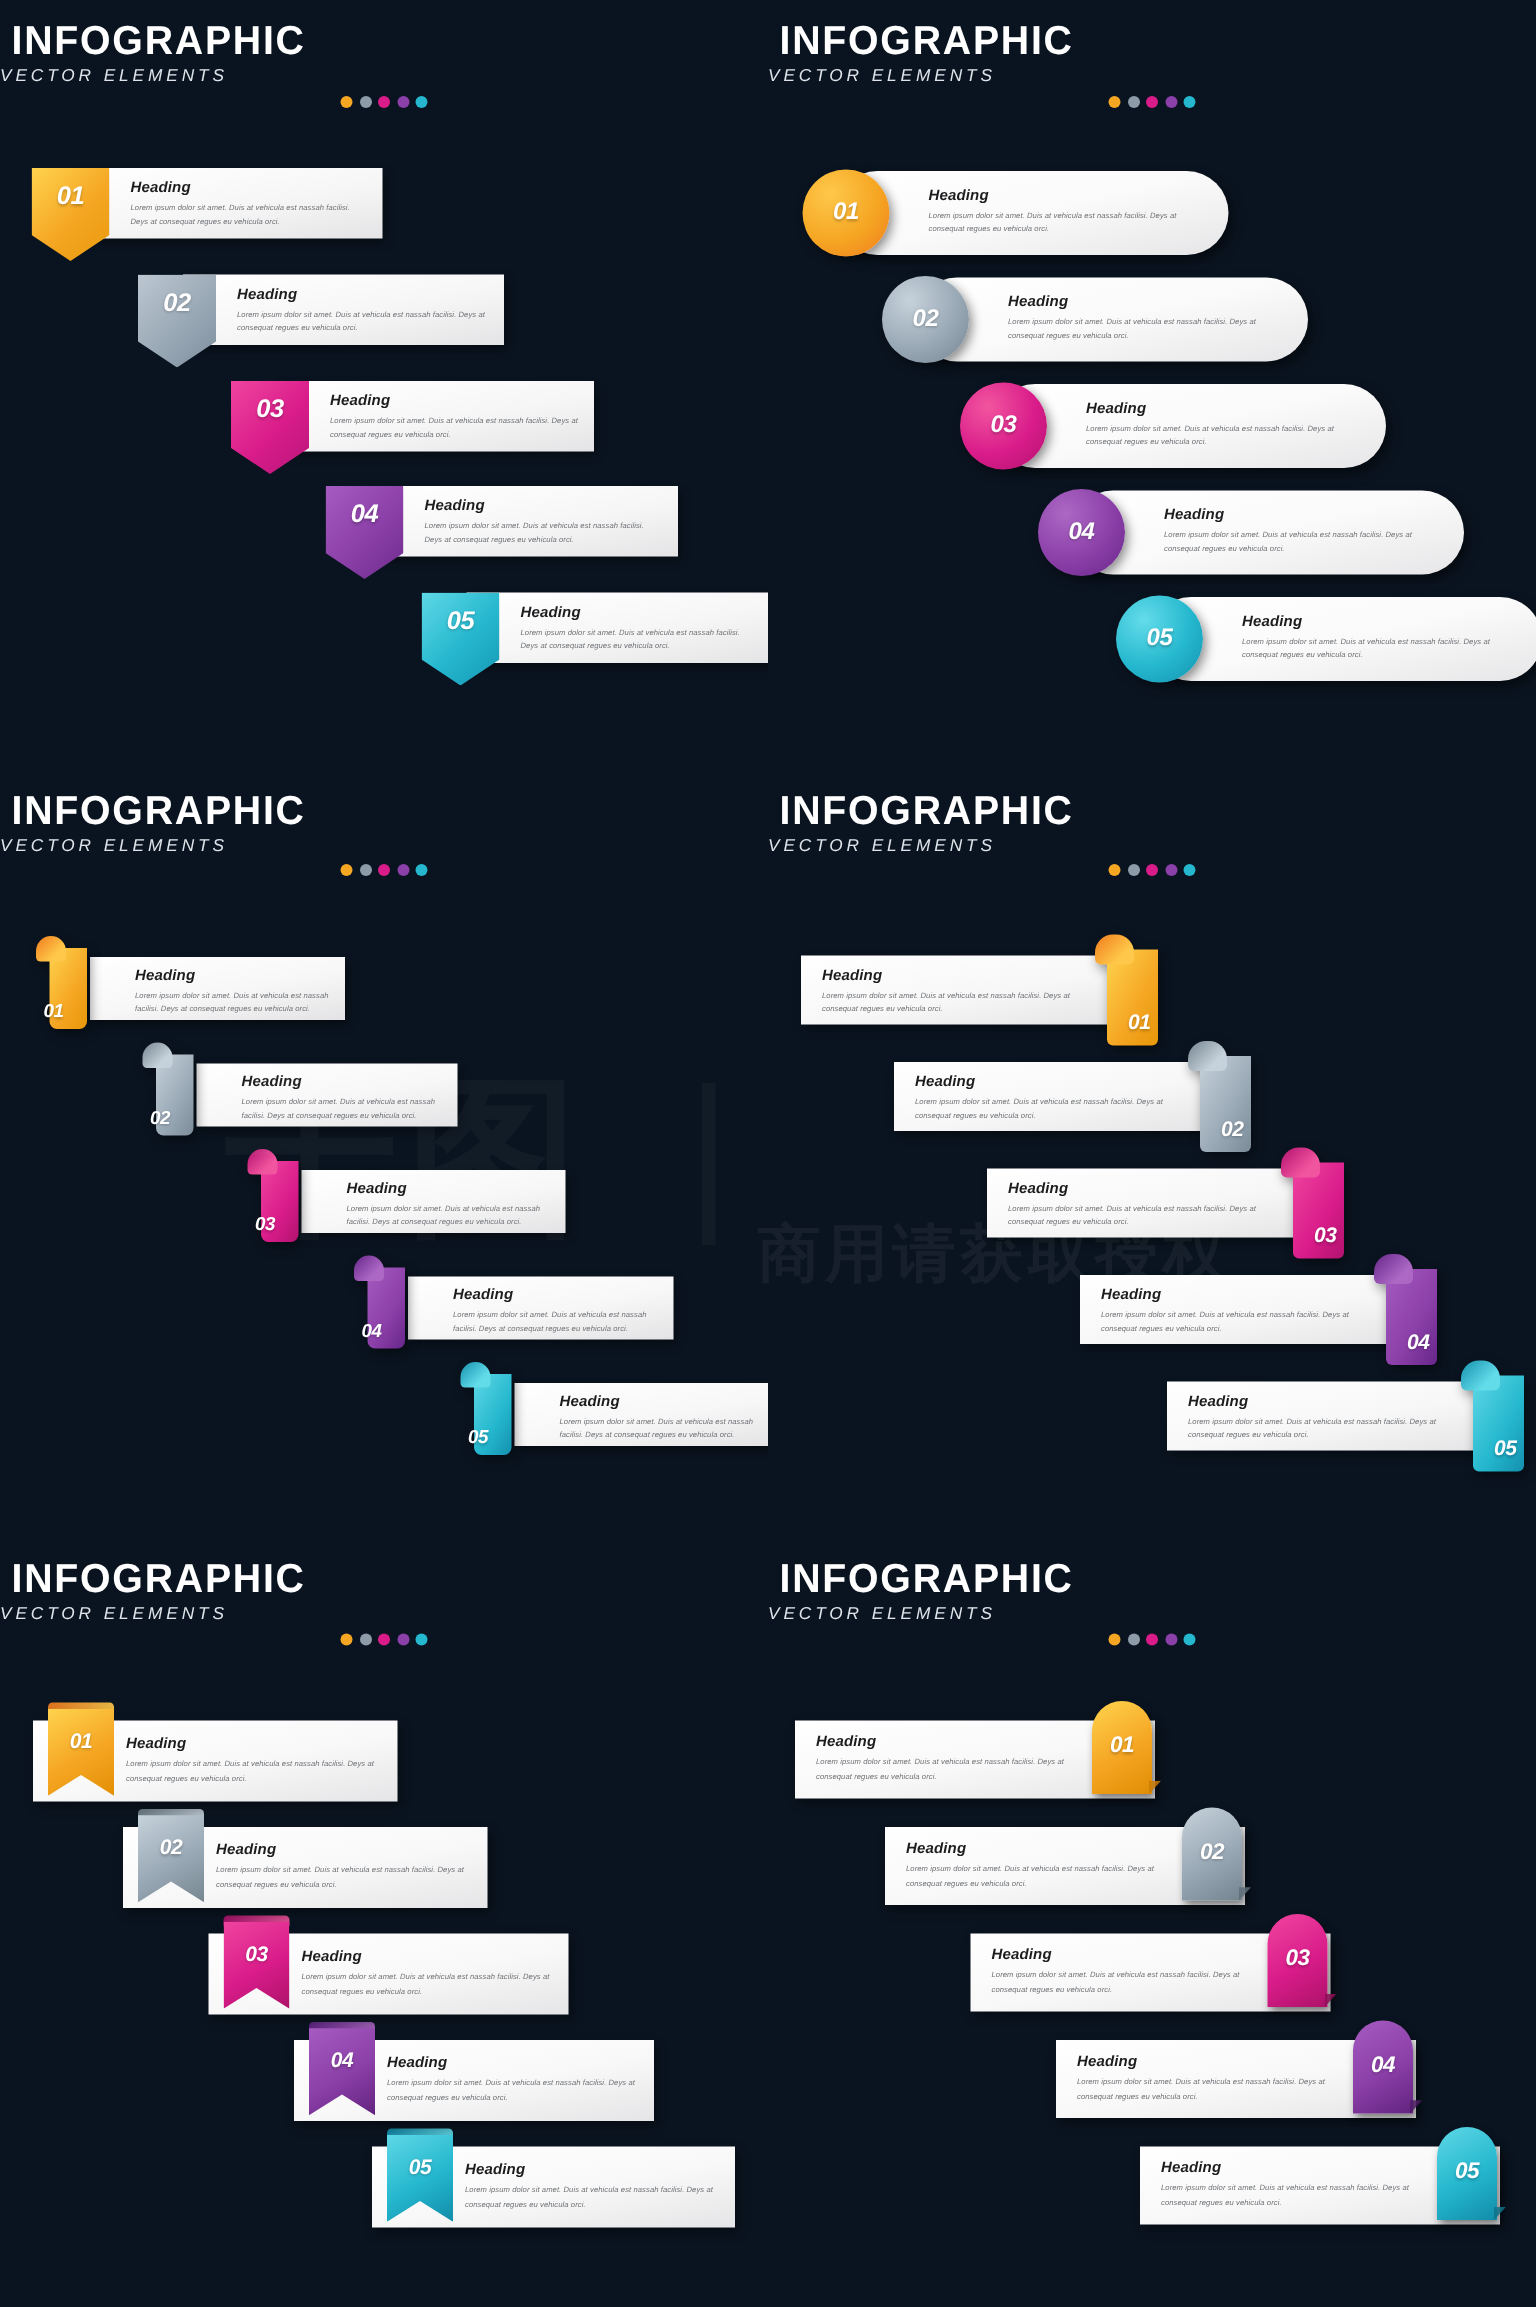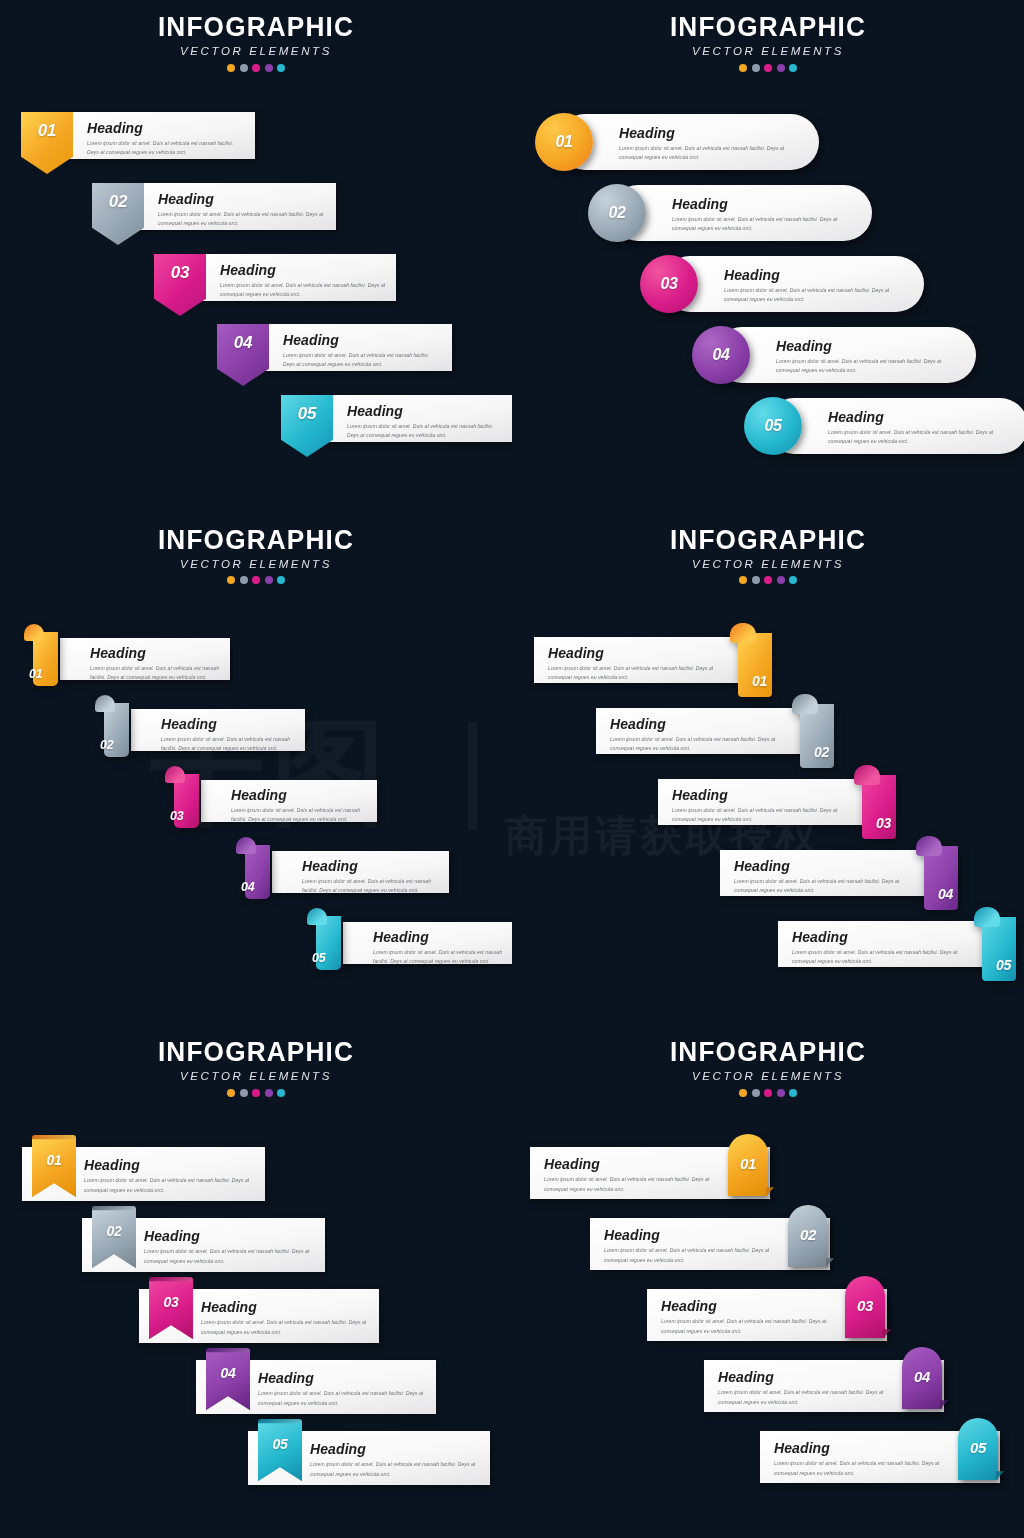--- a/index.html
+++ b/index.html
@@ -10,35 +10,35 @@
     position:relative; overflow:hidden;
     background:#0a1420;
   }
   .sheet {
     position:absolute;
     width:512px; height:512.6px;
     background:#0a1420;
     overflow:hidden;
   }
   
-  .hdr { position:absolute; left:0; right:0; top:14px; text-align:center; }
+  .hdr { position:absolute; left:0; right:0; top:14px; text-align:left; }
   .hdr .t1 {
     font-size:27px; font-weight:bold; color:#ffffff;
     letter-spacing:1.2px; line-height:1; transform:scaleX(0.97);
   }
   .hdr .t2 {
     font-size:11.5px; color:#dfe4ea; letter-spacing:2.6px;
     margin-top:5px; line-height:1; font-weight:normal;font-style:italic;
   }
   .dots { margin-top:6px; display:flex; justify-content:center; gap:4.5px; }
   .dots i { width:8px; height:8px; border-radius:50%; display:block; }
 
   
   .card-h {
-    font-size:14px; font-style:italic; font-weight:bold;
+    font-size:10px; font-style:italic; font-weight:bold;
     color:#1d1d1f; letter-spacing:.1px; line-height:1;
   }
   .card-p {
     font-size:5.1px; font-style:italic; color:#6f7276;
     line-height:1.85; margin-top:4px; letter-spacing:.05px;
   }
   .num {
     font-size:17px; font-weight:bold; color:#fff;
     font-style:italic; letter-spacing:-.3px; line-height:1;
     text-shadow:0 1px 2px rgba(0,0,0,.25);

